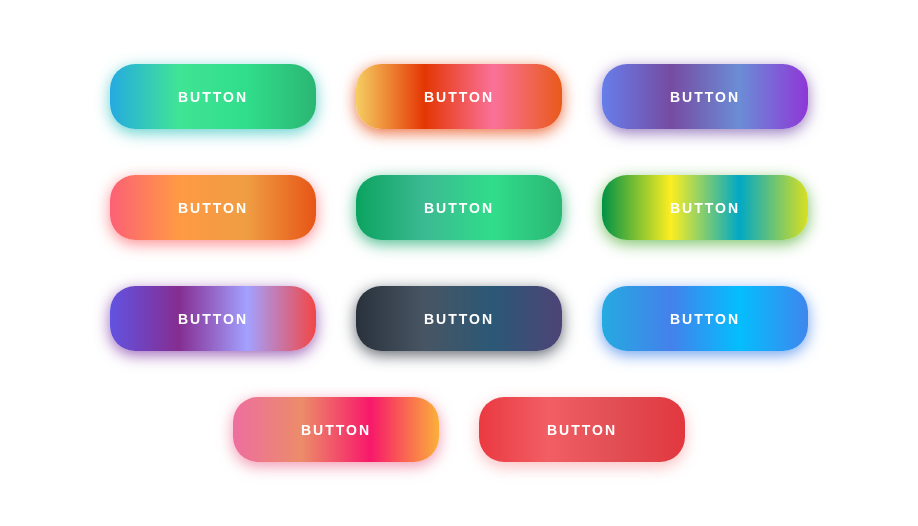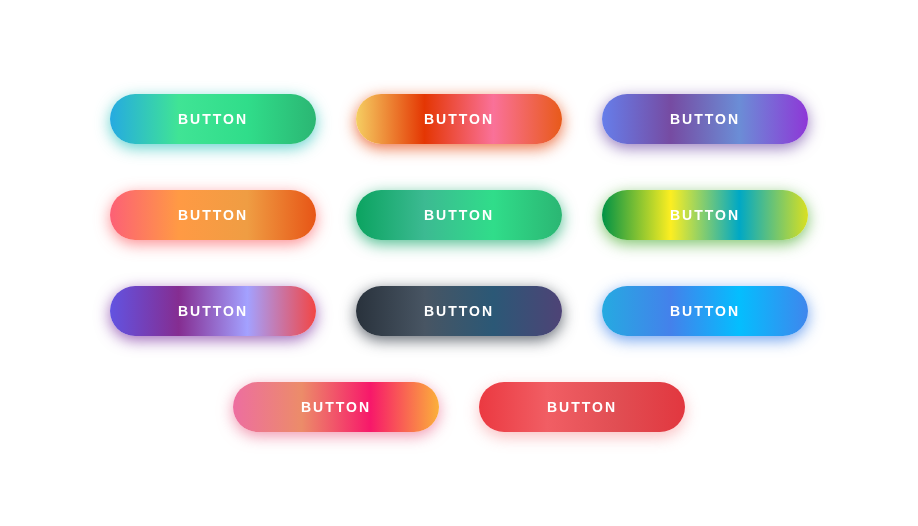--- a/index.html
+++ b/index.html
@@ -19,21 +19,21 @@
       gap: 46px;
       padding: 40px;
     }
     .row {
       display: flex;
       gap: 40px;
       justify-content: center;
     }
     .btn {
       width: 206px;
-      height: 50px;
+      height: 65px;
       border: none;
       border-radius: 25px;
       color: #ffffff;
       font-size: 14px;
       font-weight: 700;
       letter-spacing: 2px;
       cursor: pointer;
       display: flex;
       align-items: center;
       justify-content: center;

